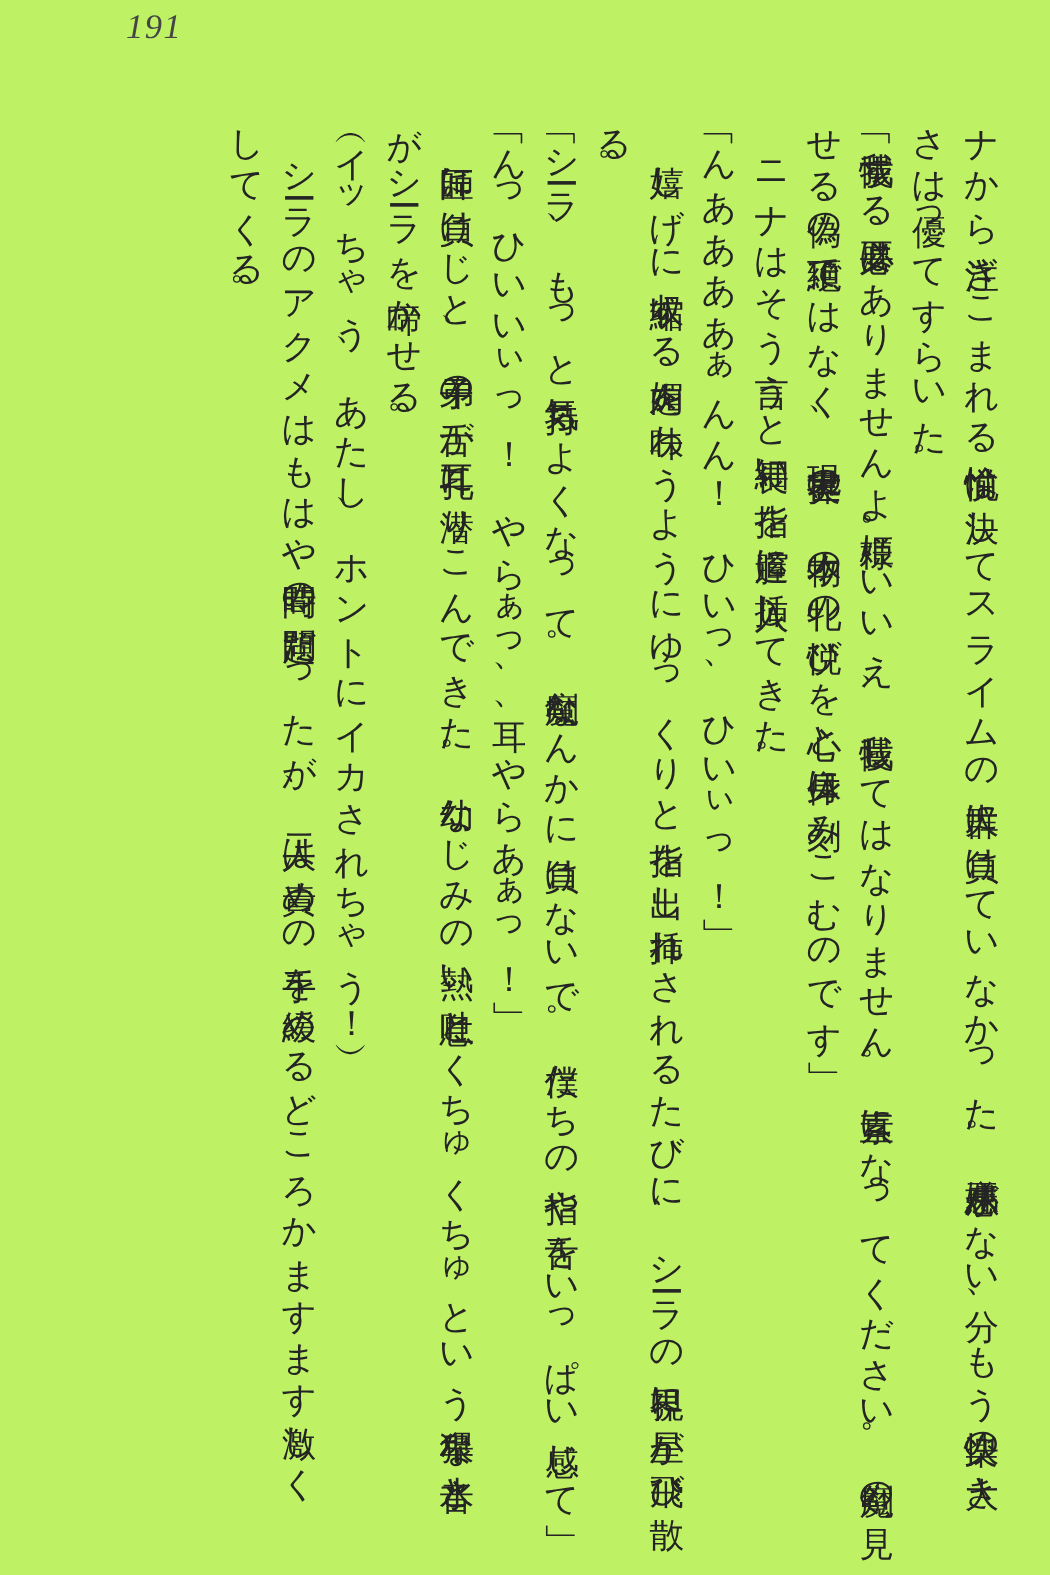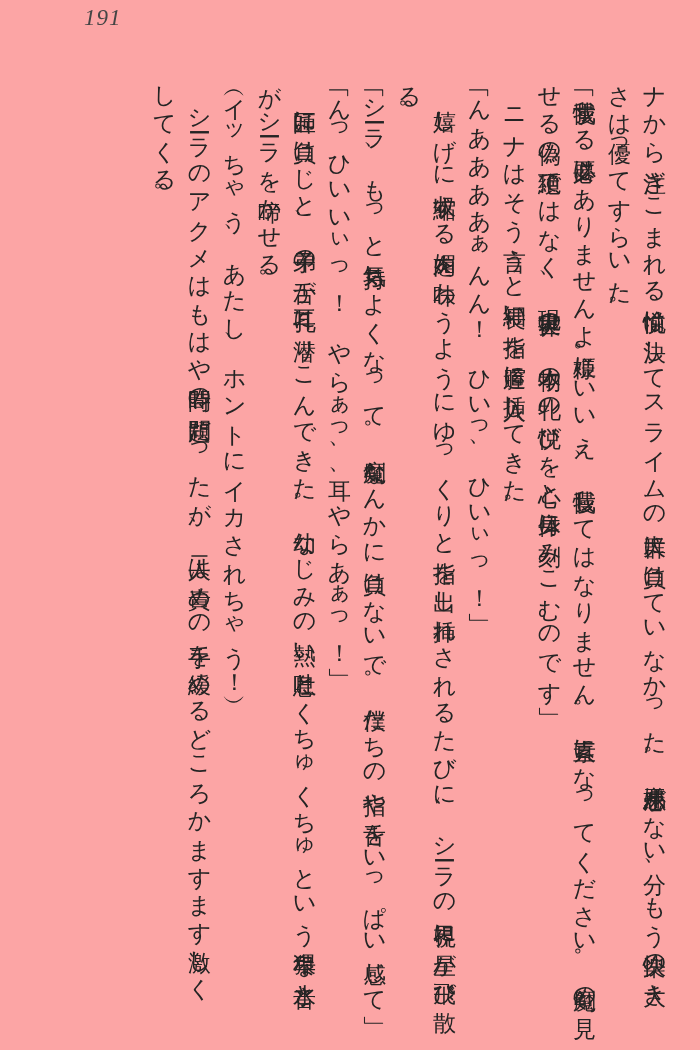--- a/index.html
+++ b/index.html
@@ -4,21 +4,21 @@
 <style>
   html, body {
     margin: 0;
     padding: 0;
     background: #e9e8e6;
   }
   .page {
     position: relative;
     width: 700px;
     height: 1050px;
-    background: #fca5a5;
+    background: #bef264;
     overflow: hidden;
     font-family: "Liberation Serif", "DejaVu Serif", serif;
   }
   .page-number {
     position: absolute;
     top: 5px;
     left: 84px;
     font-size: 23px;
     font-style: italic;
     letter-spacing: 1px;

